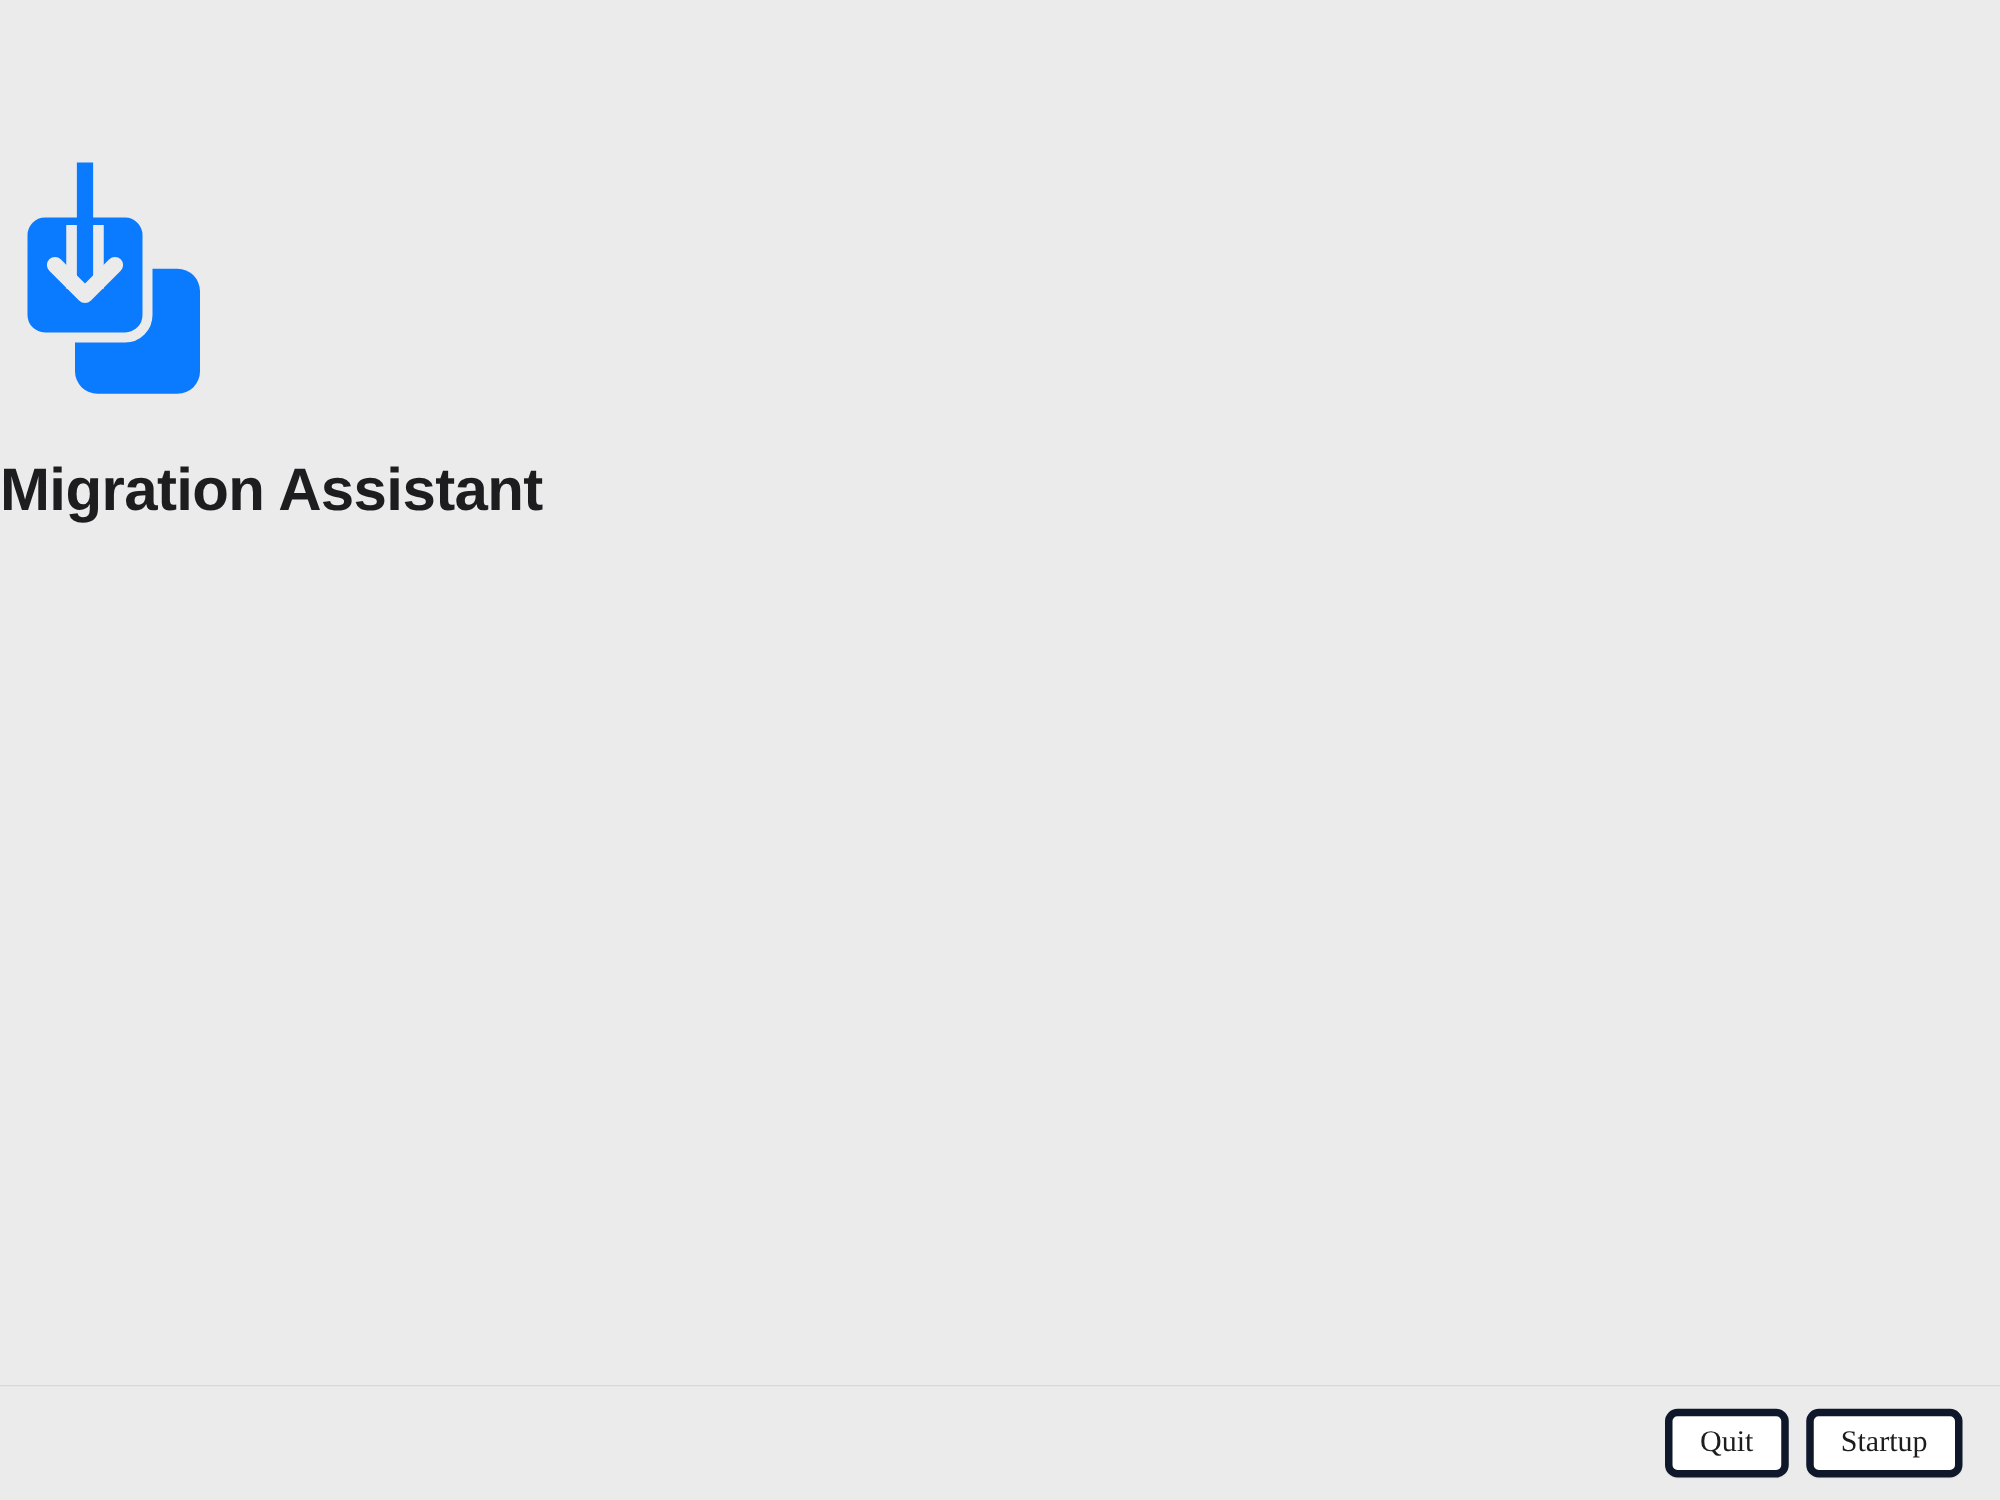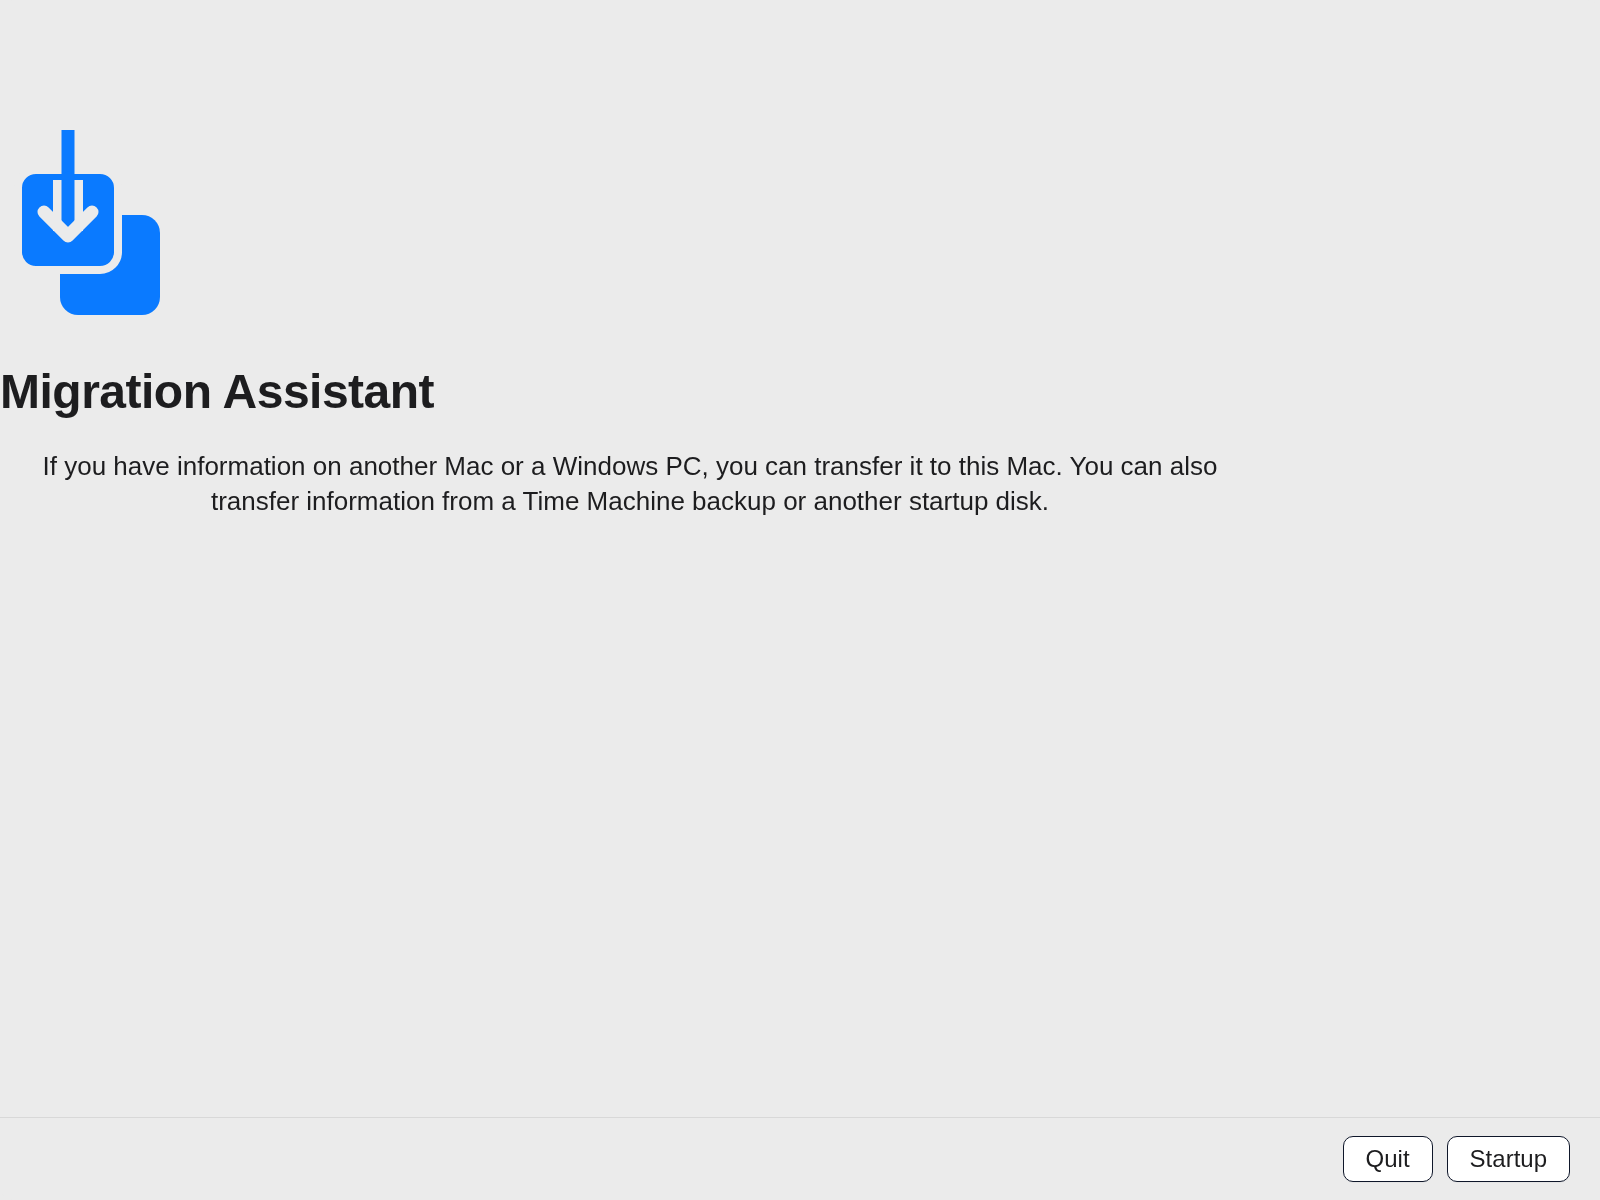--- a/index.html
+++ b/index.html
@@ -121,26 +121,26 @@
       padding: 18px 30px 18px 30px;
       display: flex;
       justify-content: flex-end;
       gap: 14px;
       background: #ebebeb;
     }
     
     .btn {
       padding: 8px 22px;
       font-size: 24px;
-      border: 1px solid #0f172a;
+      border: 6px solid #0f172a;
       border-radius: 10px;
       background: #ffffff;
       color: #1d1d1f;
       cursor: pointer;
-      font-family: Liberation Sans, sans-serif;
+      font-family: Liberation Serif, serif;
       box-shadow: 0 1px 1px rgba(0,0,0,0.03);
     }
   </style>
 </head>
 <body>
 
 <div class="window">
   <div class="content">
 
     <div class="icon-container">
@@ -154,21 +154,20 @@
 
         <line x1="68" y1="50" x2="68" y2="101" stroke="#ebebeb" stroke-width="30" stroke-linecap="butt"></line>
         <line x1="68" y1="48" x2="68" y2="101" stroke="#0a7aff" stroke-width="13" stroke-linecap="round"></line>
 
         <path d="M 44 82 L 68 106 L 92 82" fill="none" stroke="#ebebeb" stroke-width="13" stroke-linecap="round" stroke-linejoin="round"></path>
       </svg>
     </div>
 
     <h1 class="title">Migration Assistant</h1>
 
-    <p class="description">If you have information on another Mac or a Windows PC, you can transfer it to this Mac. You can also transfer information from a Time Machine backup or another startup disk.</p>
 
 
 
   </div>
 
   <div class="footer">
     <button class="btn">Quit</button>
     <button class="btn">Startup</button>
   </div>
 </div>

